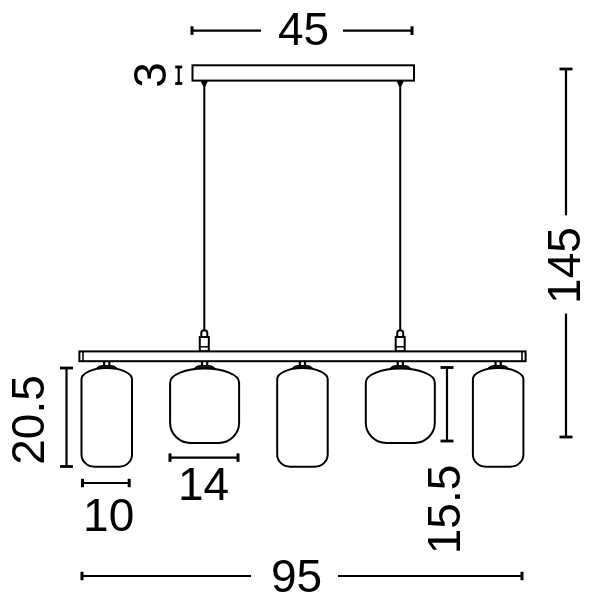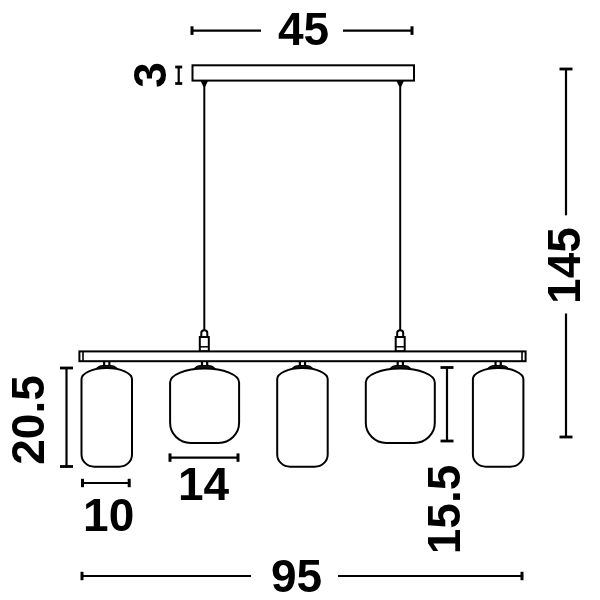--- a/index.html
+++ b/index.html
@@ -1,16 +1,16 @@
 <!DOCTYPE html>
 <html><head>
 <meta charset="utf-8">
 <style>
   html,body{margin:0;padding:0;background:#ffffff;}
-  .wrap{width:600px;height:600px;position:relative;background:#737373;font-weight:bold;}
+  .wrap{width:600px;height:600px;position:relative;background:#737373;}
   svg{display:block;}
   text{font-family:"Liberation Sans", sans-serif;font-size:46px;fill:#000000;}
 </style>
 </head>
 <body>
 <div class="wrap">
 <svg width="600" height="600" viewBox="0 0 600 600">
 
   <rect x="0" y="0" width="600" height="600" fill="#ffffff"></rect>
 

